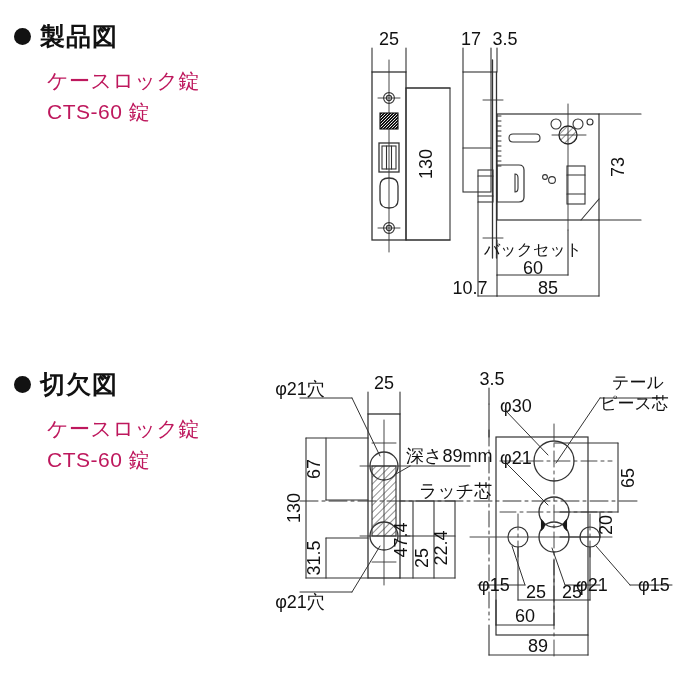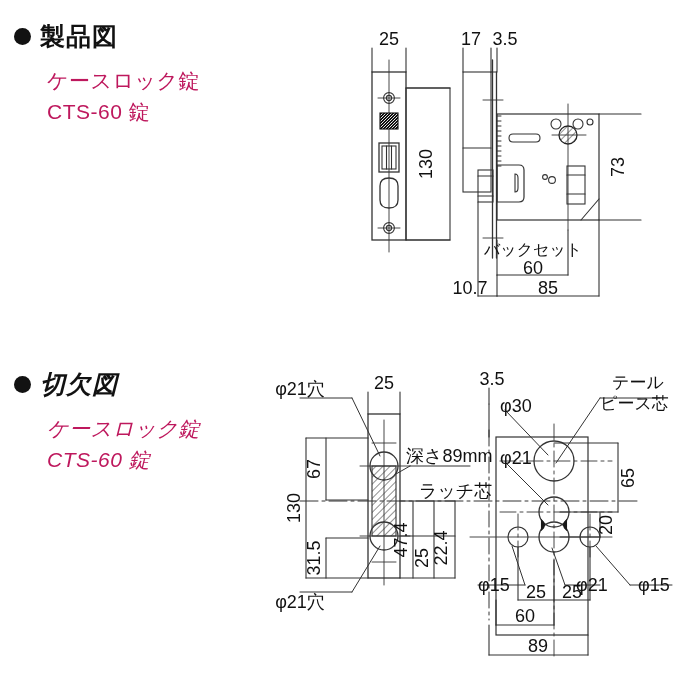--- a/index.html
+++ b/index.html
@@ -34,21 +34,21 @@
 <div id="root">
 
   <div class="section-head" style="left:14px;top:20px;">
     <div>
       <span class="bullet"></span><span class="head-title">製品図</span>
     </div>
     <div class="sub-line" style="margin-top:12px;">ケースロック錠</div>
     <div class="sub-line">CTS-60 錠</div>
   </div>
 
-  <div class="section-head" style="left:14px;top:368px;font-style:italic;">
+  <div class="section-head" style="left:14px;top:368px;">
     <div>
       <span class="bullet"></span><span class="head-title">切欠図</span>
     </div>
     <div class="sub-line" style="margin-top:12px;">ケースロック錠</div>
     <div class="sub-line">CTS-60 錠</div>
   </div>
 
   <svg width="700" height="700">
     <defs>
       <pattern id="hatchA" width="5" height="5" patternTransform="rotate(45)" patternUnits="userSpaceOnUse">

